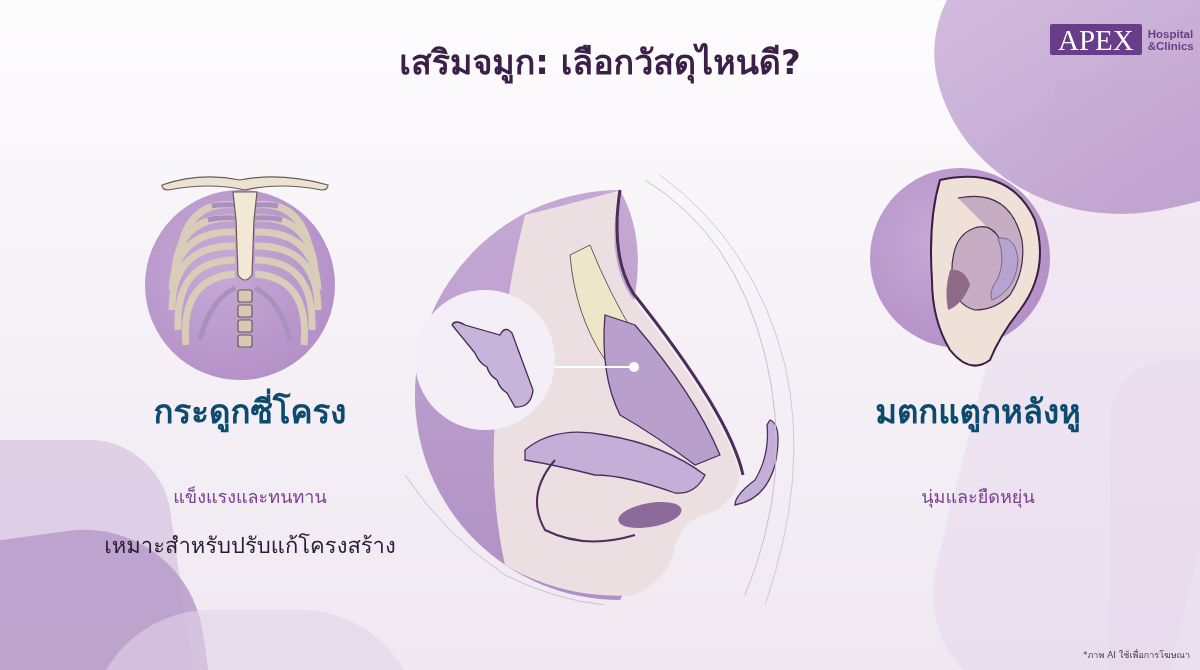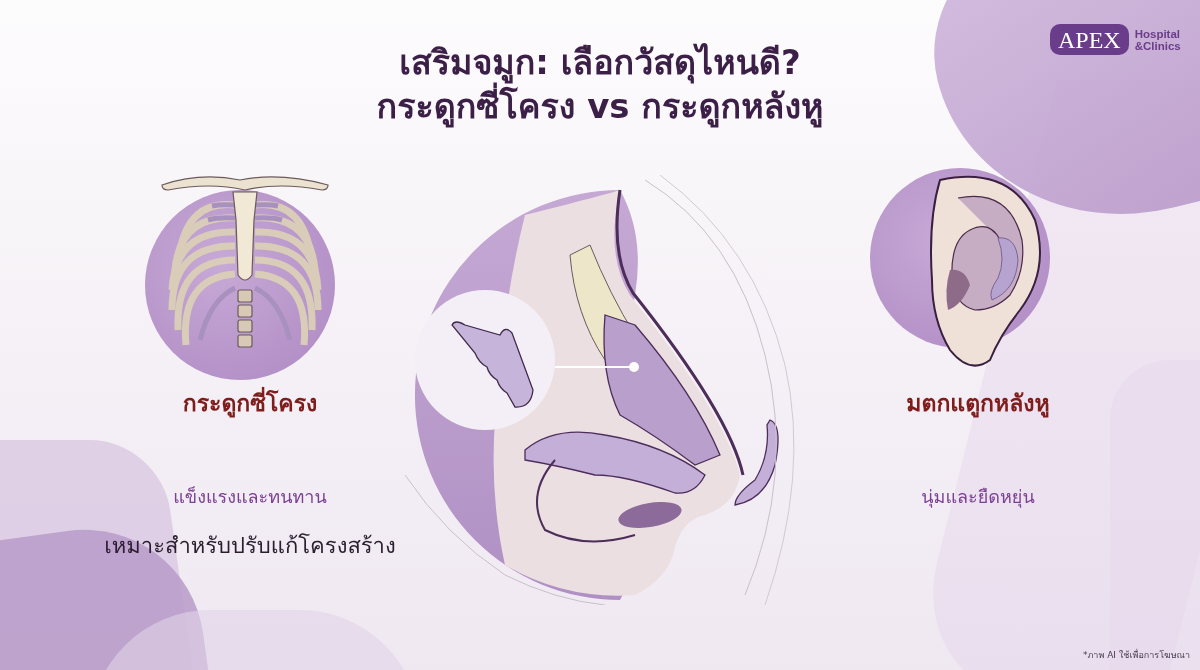--- a/index.html
+++ b/index.html
@@ -41,34 +41,34 @@
   }
   .blob-br {
     right: -30px; top: 360px; width: 120px; height: 320px;
     background: #e6d8ec; border-radius: 60px 0 0 0; opacity: .5;
   }
 
   
   .logo { position: absolute; left: 1050px; top: 24px; display: flex; align-items: center; gap: 6px; }
   .logo-box {
     background: #6a3d8a; color: #fff; padding: 1px 8px 0 8px;
-    font-family: "Liberation Serif", "DejaVu Serif", serif; font-size: 24px; letter-spacing: 0px;
-    border-radius: 10px; line-height: 30px;
+    font-family: "Liberation Serif", "DejaVu Serif", serif; font-size: 29px; letter-spacing: 0px;
+    border-radius: 2px; line-height: 30px;
   }
   .logo-sub { color: #6a3d8a; font-family: "Liberation Sans", sans-serif; font-size: 11.5px; line-height: 12px; font-weight: 700; }
 
   
   .title { position: absolute; left: 0; width: 1200px; top: 40px; text-align: center; color: #3b1f47; font-weight: bold; }
   .title .l1, .title .l2 { display: block; font-size: 34px; line-height: 44px; }
 
   
   .col { position: absolute; width: 340px; text-align: center; }
   .col.left { left: 80px; }
   .col.right { left: 808px; }
-  .col .label { position: absolute; left: 0; width: 100%; top: 385px; font-size: 23px; font-weight: bold; color: #7f1d1d; }
+  .col .label { position: absolute; left: 0; width: 100%; top: 385px; font-size: 33px; font-weight: bold; color: #0c4a6e; }
   .col .tag { position: absolute; left: 0; width: 100%; top: 482px; font-size: 18px; font-weight: normal; color: #7b3f93; }
   .col .desc { position: absolute; left: 0; width: 100%; top: 532px; font-size: 22px; line-height: 28px; color: #2a1e2f; }
 
   .illus { position: absolute; }
   .circle { position: absolute; border-radius: 50%; background: radial-gradient(circle at 40% 40%, #c7a9d6 0%, #b592c8 70%, #ab87c0 100%); }
 
   .footnote { position: absolute; right: 10px; bottom: 8px; font-size: 9px; color: #4a3a50; margin-left: 36px; }
 </style>
 </head>
 <body>
@@ -83,21 +83,20 @@
 <div class="logo">
   <div class="logo-box">APEX</div>
   <div class="logo-sub">
     <div>Hospital</div>
     <div>&amp;Clinics</div>
   </div>
 </div>
 
 <h1 class="title">
   <span class="l1">เสริมจมูก: เลือกวัสดุไหนดี?</span>
-  <span class="l2">กระดูกซี่โครง vs กระดูกหลังหู</span>
 </h1>
 
 <div class="illus" style="left:140px; top:160px; width:210px; height:210px;">
   <div class="circle" style="left:5px; top:30px; width:190px; height:190px;"></div>
   <svg width="210" height="210" viewBox="0 0 210 210" style="position:absolute;left:0;top:0">
     <g stroke="#6b5a5c" stroke-width="1.2" fill="#ece2d0">
 
       <path d="M22 25 Q60 12 100 20 Q140 12 188 25 Q188 30 182 30 Q140 22 105 30 Q70 22 28 30 Q22 30 22 25Z"></path>
 
       <g fill="none" stroke="#d9ccb8" stroke-width="7">

